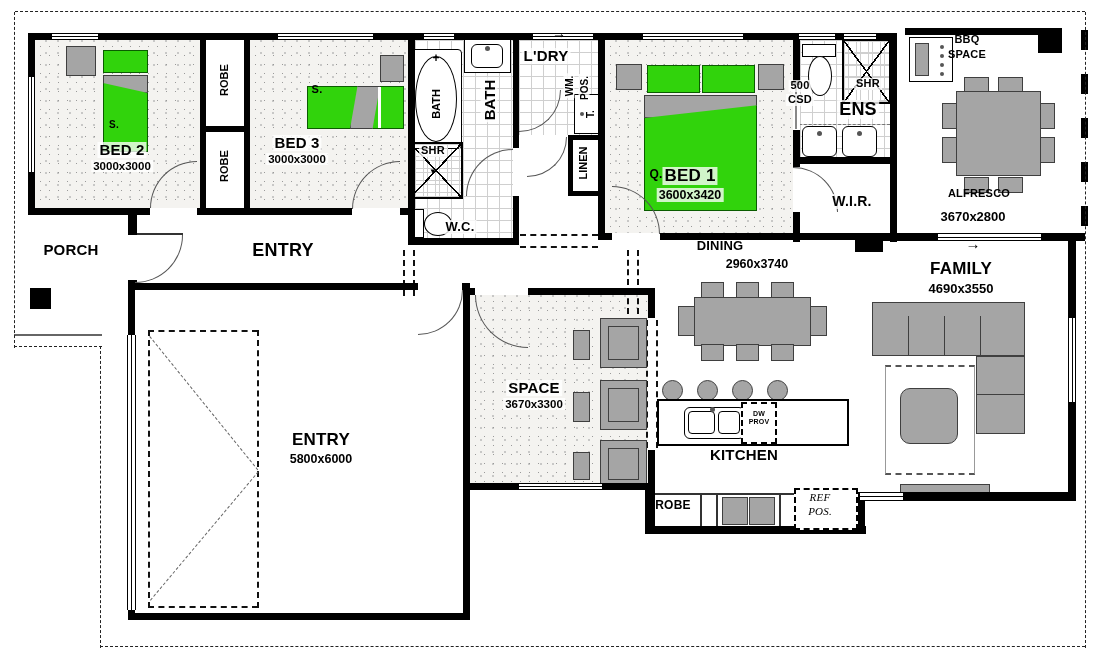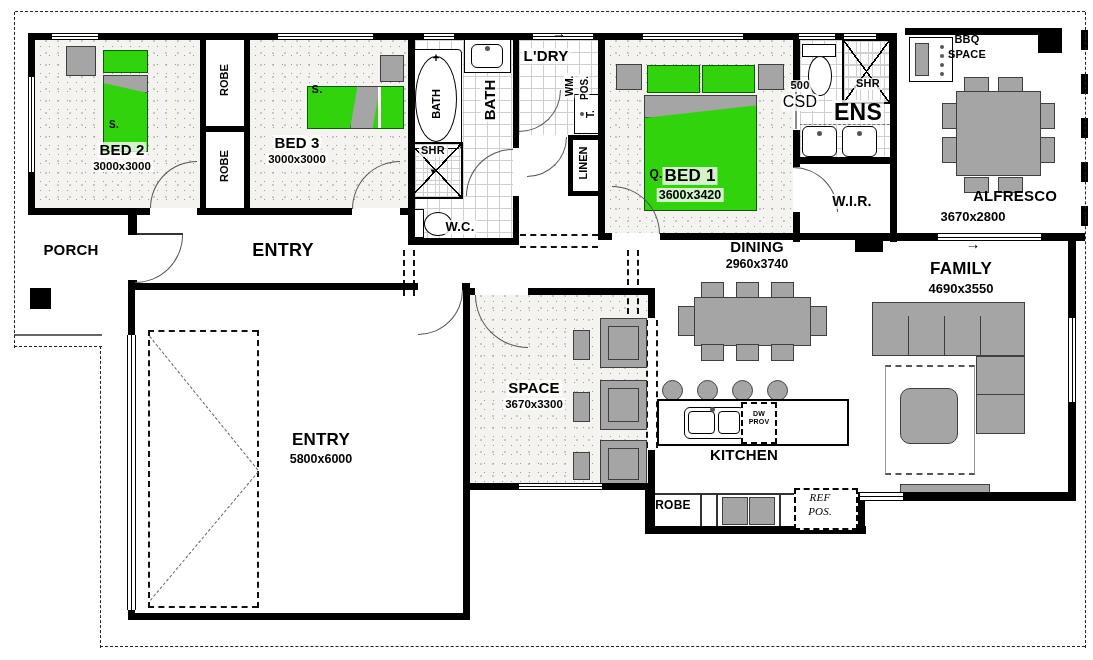--- a/index.html
+++ b/index.html
@@ -284,39 +284,39 @@
   <div class="lbl nobg" style="left:436px;top:52px;font-size:12px;font-weight:600">+</div>
   <div class="lbl" style="left:433px;top:145px;font-size:11px">SHR</div>
   <div class="lbl nobg" style="left:433px;top:168px;font-size:8px">▼</div>
   <div class="lbl" style="left:460px;top:220px;font-size:13px">W.C.</div>
   <div class="lbl" style="left:546px;top:48px;font-size:15px">L'DRY</div>
   <div class="lbl nobg" style="left:559px;top:26px;font-size:14px">→</div>
   <div class="vtxt" style="left:569px;top:86px;font-size:10px">WM.</div>
   <div class="vtxt" style="left:584px;top:88px;font-size:10px">POS.</div>
   <div class="vtxt nobg" style="left:590px;top:114px;font-size:10px;font-weight:600">T.</div>
   <div class="vtxt" style="left:583px;top:163px;font-size:11px;font-weight:600">LINEN</div>
-  <div class="lbl" style="left:858px;top:100px;font-size:23px">ENS</div>
+  <div class="lbl" style="left:858px;top:100px;font-size:18px">ENS</div>
   <div class="lbl" style="left:868px;top:78px;font-size:11px">SHR</div>
   <div class="lbl" style="left:800px;top:80px;font-size:11px;font-weight:600">500</div>
-  <div class="lbl" style="left:800px;top:94px;font-size:16px;font-weight:400">CSD</div>
+  <div class="lbl" style="left:800px;top:94px;font-size:11px;font-weight:700">CSD</div>
   <div class="lbl" style="left:852px;top:194px;font-size:14px">W.I.R.</div>
 
   <div class="lbl nobg" style="left:71px;top:242px;font-size:15px">PORCH</div>
   <div class="lbl nobg" style="left:283px;top:241px;font-size:18px">ENTRY</div>
   <div class="lbl nobg" style="left:321px;top:431px;font-size:17px">ENTRY</div>
   <div class="dims nobg" style="left:321px;top:452px;font-size:12.5px">5800x6000</div>
   <div class="lbl" style="left:534px;top:380px;font-size:15px">SPACE</div>
   <div class="dims" style="left:534px;top:398px">3670x3300</div>
-  <div class="lbl nobg" style="left:757px;top:239px;font-size:15px">DINING</div>
+  <div class="lbl nobg" style="left:720px;top:239px;font-size:13px">DINING</div>
   <div class="dims nobg" style="left:757px;top:257px;font-size:12.5px">2960x3740</div>
   <div class="lbl nobg" style="left:744px;top:447px;font-size:15px">KITCHEN</div>
   <div class="lbl nobg" style="left:961px;top:260px;font-size:17px">FAMILY</div>
   <div class="dims nobg" style="left:961px;top:281px;font-size:13px">4690x3550</div>
   <div class="lbl nobg" style="left:973px;top:236px;font-size:15px">→</div>
-  <div class="lbl nobg" style="left:1015px;top:188px;font-size:15px">ALFRESCO</div>
+  <div class="lbl nobg" style="left:979px;top:188px;font-size:11px">ALFRESCO</div>
   <div class="dims nobg" style="left:973px;top:209px;font-size:13px">3670x2800</div>
   <div class="lbl nobg" style="left:967px;top:34px;font-size:11px;font-weight:600">BBQ</div>
   <div class="lbl nobg" style="left:967px;top:49px;font-size:11px;font-weight:600">SPACE</div>
 
   <div class="lbl nobg" style="left:673px;top:499px;font-size:12px;font-weight:600">ROBE</div>
   <div class="lbl nobg it" style="left:820px;top:492px;font-size:11px">REF</div>
   <div class="lbl nobg it" style="left:820px;top:506px;font-size:11px">POS.</div>
   <div class="lbl nobg" style="left:759px;top:410px;font-size:7px;font-weight:600">DW</div>
   <div class="lbl nobg" style="left:759px;top:418px;font-size:7px;font-weight:600">PROV</div>
 

